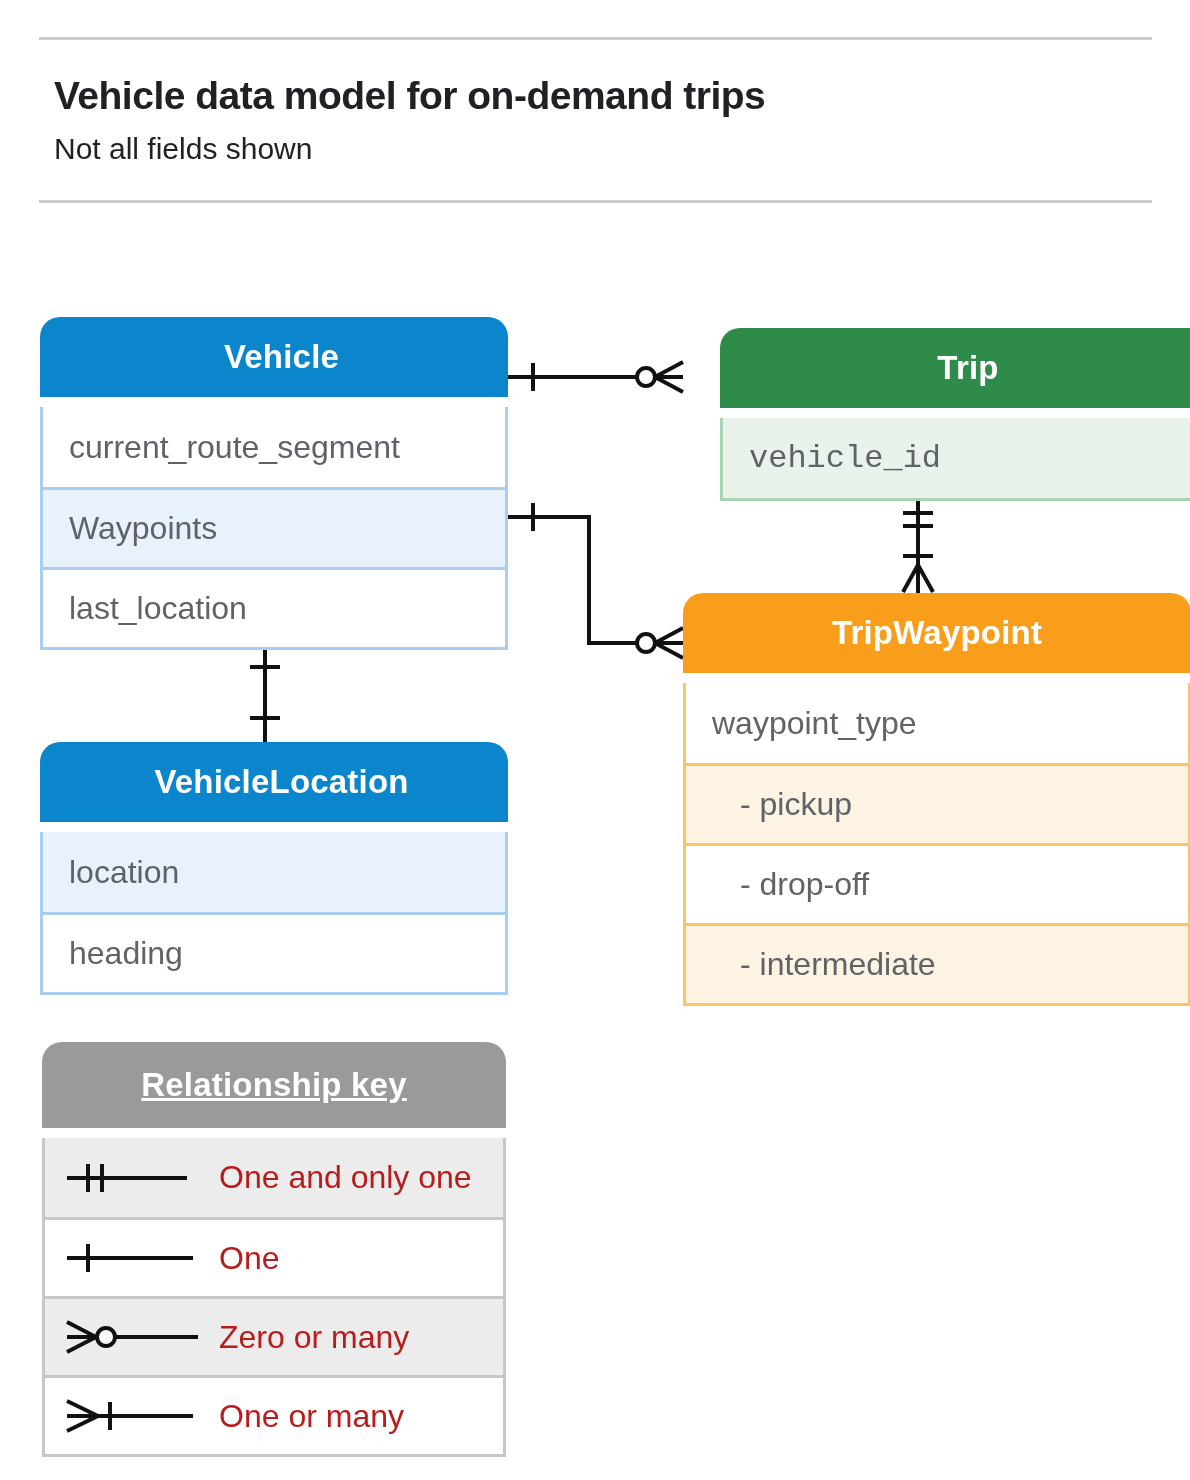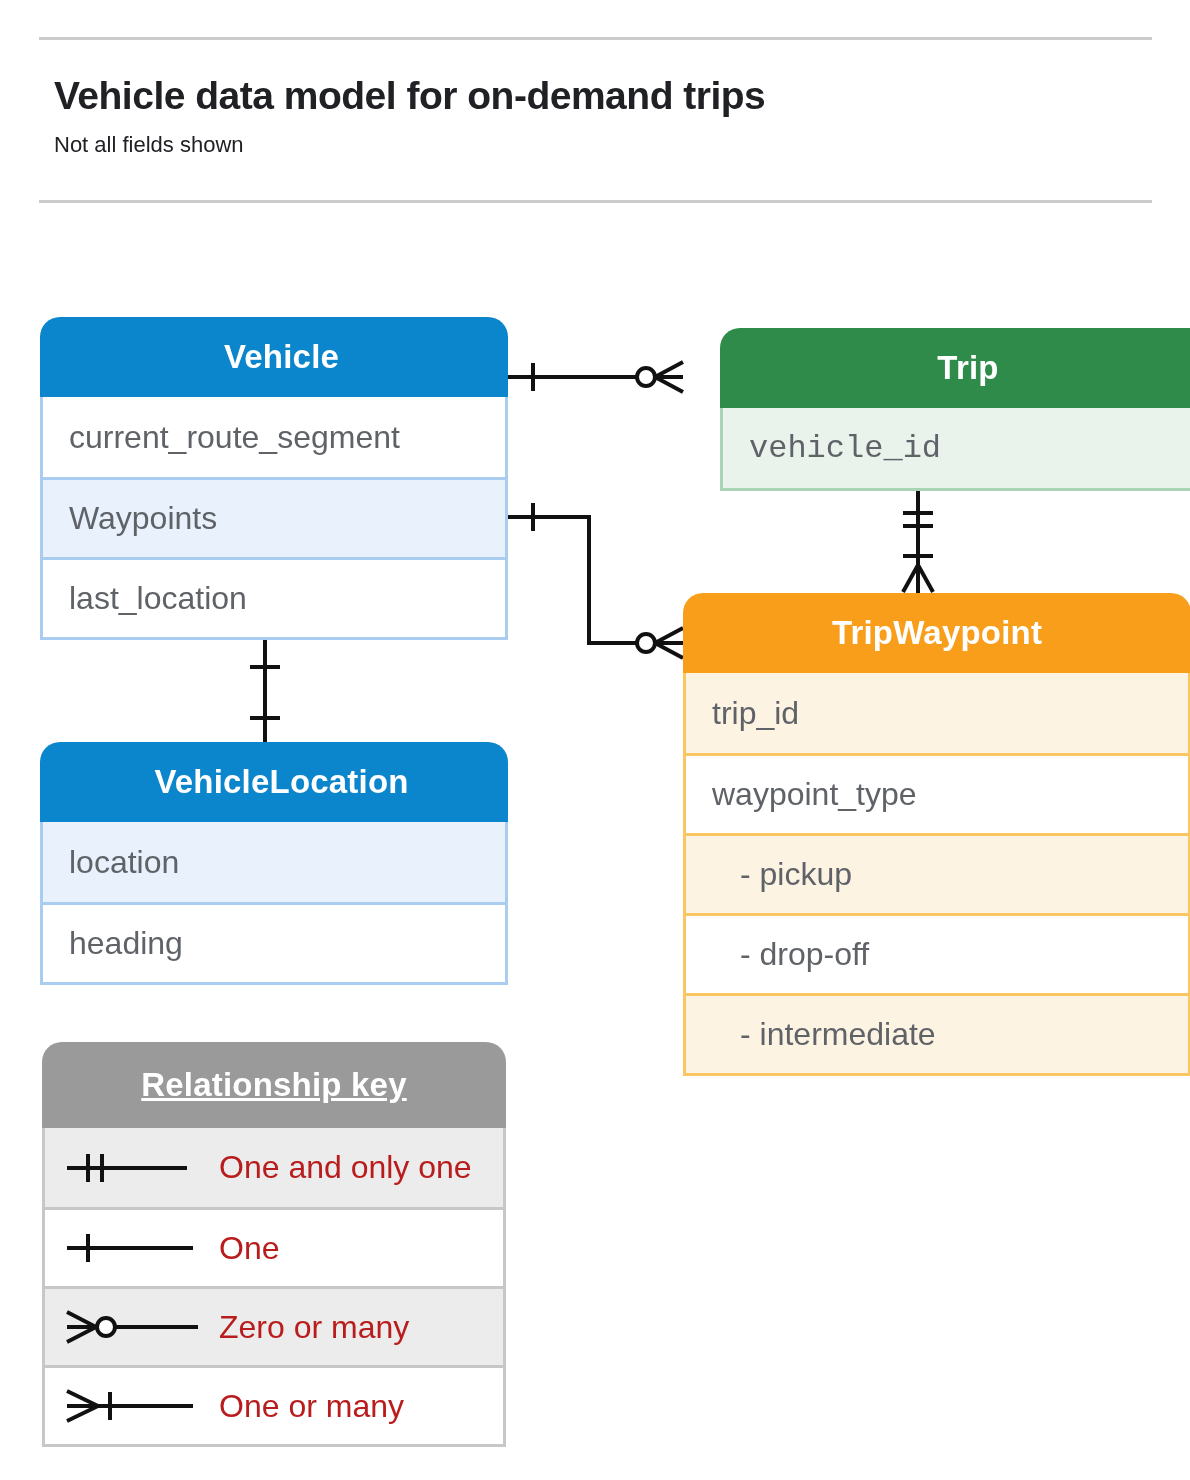--- a/index.html
+++ b/index.html
@@ -6,36 +6,36 @@
   .canvas {
     position:relative; width:1190px; height:1480px; background:#ffffff;
     font-family:"Liberation Sans", sans-serif; overflow:hidden;
   }
   .rule { position:absolute; left:39px; width:1113px; height:3px; background:#cbcbcb; }
   .page-title {
     position:absolute; left:54px; top:74px; font-size:39px; font-weight:700;
     color:#202124; letter-spacing:-0.5px; white-space:nowrap;
   }
   .page-subtitle {
-    position:absolute; left:54px; top:132px; font-size:22px; color:#202124; white-space:nowrap;
+    position:absolute; left:54px; top:132px; font-size:30px; color:#202124; white-space:nowrap;
   }
 
   .entity { position:absolute; }
   .e-header {
     height:80px; display:flex; align-items:center; justify-content:center;
     border-radius:20px 20px 0 0; color:#fff; font-weight:700; font-size:33px;
     letter-spacing:0.2px;
   }
   .e-body { background:#fff; border:3px solid var(--bc); border-top:none; }
   .e-row {
     height:80px; box-sizing:border-box; display:flex; align-items:center;
     padding-left:26px; font-size:32px; color:#5f6368; border-top:3px solid var(--bc);
     background:#fff; white-space:nowrap;
   }
-  .e-row:first-child { border-top:none; }
+  .e-row:first-child { border-top:none;margin-top:10px; }
   .e-row.indent { padding-left:54px;text-align:center; }
 
   .t-blue   { --bc:#a9cdee; }
   .t-green  { --bc:#a9d4b4; }
   .t-orange { --bc:#fac661; }
   .t-gray   { --bc:#c7c7c7; }
   .h-blue   { background:#0b86cc;padding-left:15px; }
   .h-green  { background:#2e8b49; }
   .h-orange { background:#f89e1b; }
   .h-gray   { background:#9a9a9a; }
@@ -103,21 +103,20 @@
   <div class="entity t-green" style="left:720px; top:328px; width:496px">
     <div class="e-header h-green">Trip</div>
     <div class="e-body">
       <div class="e-row tint-green">vehicle_id</div>
     </div>
   </div>
 
   <div class="entity t-orange" style="left:683px; top:593px; width:508px">
     <div class="e-header h-orange">TripWaypoint</div>
     <div class="e-body">
-      <div class="e-row tint-orange">trip_id</div>
       <div class="e-row">waypoint_type</div>
       <div class="e-row tint-orange indent">- pickup</div>
       <div class="e-row indent">- drop-off</div>
       <div class="e-row tint-orange indent">- intermediate</div>
     </div>
   </div>
 
   <div class="entity t-blue" style="left:40px; top:742px; width:468px">
     <div class="e-header h-blue">VehicleLocation</div>
     <div class="e-body">

